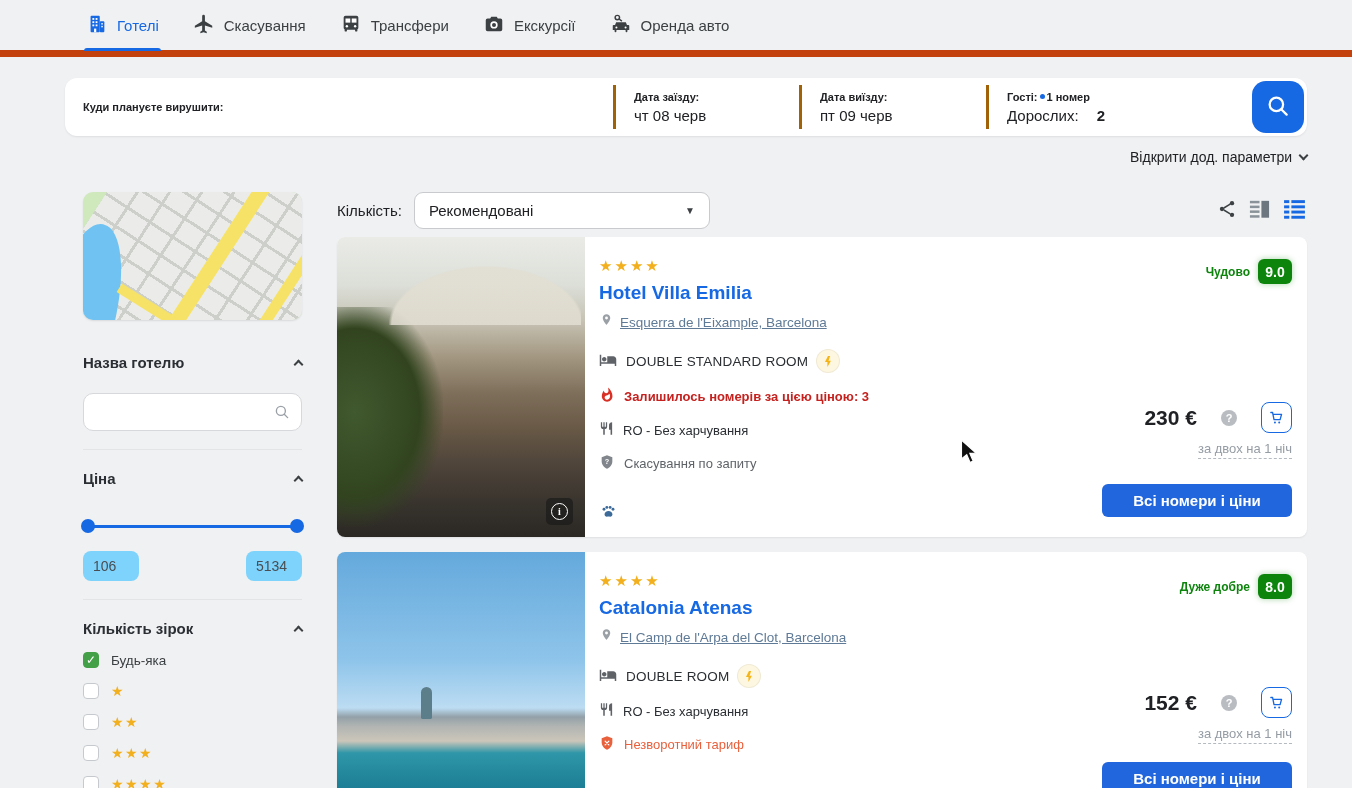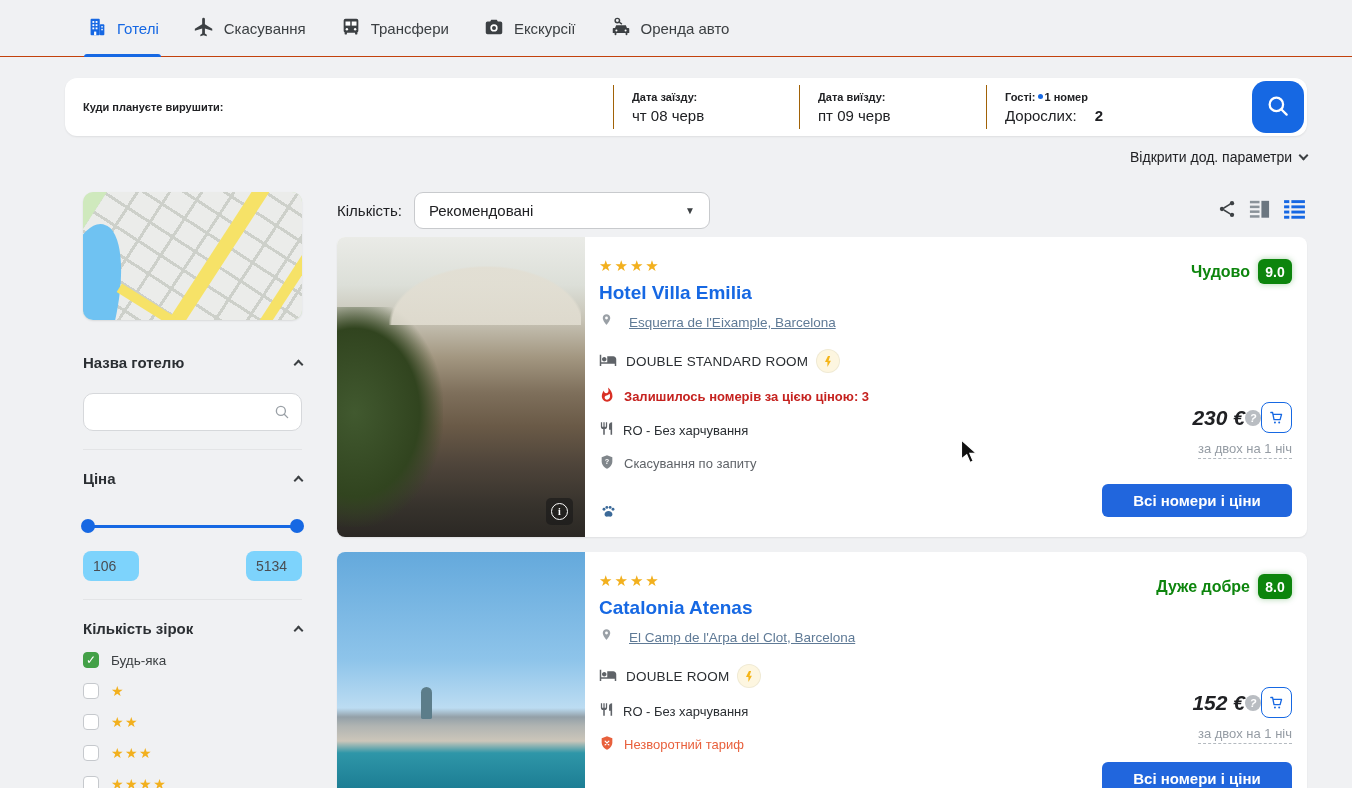--- a/index.html
+++ b/index.html
@@ -1,29 +1,29 @@
 <!DOCTYPE html>
 <html><head>
 <meta charset="utf-8">
 <style>
   * { margin:0; padding:0; box-sizing:border-box; }
   body { font-family:"Liberation Sans", sans-serif; background:#f0f1f3; }
   .page { position:relative; width:1352px; height:788px; background:#f0f1f3; overflow:hidden; }
 
   
-  .topbar { position:absolute; top:0; left:0; width:100%; height:57px; border-bottom:1px solid #c2410c; display:flex; align-items:stretch; padding-left:84px; }
+  .topbar { position:absolute; top:0; left:0; width:100%; height:57px; border-bottom:7px solid #c2410c; display:flex; align-items:stretch; padding-left:84px; }
   .tab { display:flex; align-items:center; gap:9px; margin-right:30px; color:#3c4043; font-size:15px; font-weight:500; cursor:pointer; position:relative; padding:0 2px; }
   .tab svg { width:22px; height:22px; }
   .tab.active { color:#1668e3; }
   .tab.active::after { content:""; position:absolute; left:0; right:0; bottom:-1px; height:3px; background:#1668e3; border-radius:3px 3px 0 0; }
 
   
   .searchbar { position:absolute; left:65px; top:78px; width:1242px; height:58px; background:#fff; border-radius:12px; box-shadow:0 1px 2px rgba(0,0,0,.08); display:flex; align-items:center; }
   .sfield { height:44px; display:flex; flex-direction:column; justify-content:center; gap:4px; padding:0 18px; }
-  .sfield + .sfield { border-left:1px solid #a16207; }
+  .sfield + .sfield { border-left:3px solid #a16207; }
   .sfield .lbl { font-size:11px; font-weight:bold; color:#202124; }
   .sfield .val { font-size:15px; color:#202124; display:flex; align-items:center; gap:7px; }
   .f-dest { width:548px; }
   .f-in  { width:186px; }
   .f-out { width:187px; }
   .f-guests { flex:1; }
   .chip-x { width:15px; height:15px; border-radius:50%; background:#80868b; color:#fff; font-size:10px; line-height:15px; text-align:center; display:inline-block; cursor:pointer; }
   .dot { width:5px; height:5px; border-radius:50%; background:#1668e3; display:inline-block; margin:0 2px; }
   .guests-line2 b { font-weight:bold; }
   .search-btn { width:52px; height:52px; margin:0 3px 0 auto; border-radius:14px; background:#1668e3; border:none; display:flex; align-items:center; justify-content:center; cursor:pointer; }
@@ -81,38 +81,38 @@
   .photo1 .plant { position:absolute; left:-24px; top:70px; width:130px; height:220px; background:radial-gradient(ellipse at 32% 48%, #41592f 0%, #31441f 52%, rgba(49,68,31,0) 72%); }
   .photo1 .umbrella { position:absolute; right:4px; top:18px; width:210px; height:70px; background:radial-gradient(ellipse at 55% 100%, rgba(226,222,210,.85) 0 58%, rgba(226,222,210,0) 60%); }
   .photo2 { background:linear-gradient(180deg,#64a9dc 0%,#8ec4ea 36%,#bcdcf2 52%,#93a0a8 55%,#b0b4b2 58%,#ccc6ba 63%,#2e96a8 67%,#1b7b92 80%,#135d73 100%); }
   .photo2 .tower { position:absolute; left:34%; top:45%; width:11px; height:32px; border-radius:6px 6px 2px 2px; background:#5c7d8a; }
   .info-badge { position:absolute; right:12px; bottom:12px; width:27px; height:27px; background:rgba(25,25,25,.62); border-radius:5px; display:flex; align-items:center; justify-content:center; cursor:pointer; }
   .info-badge .ring { width:17px; height:17px; border:1.6px solid #fff; border-radius:50%; color:#fff; font-size:10px; font-weight:bold; display:flex; align-items:center; justify-content:center; font-family:"Liberation Serif",serif; }
 
   .card-body { flex:1; position:relative; padding:20px 15px 14px 14px; }
   .hstars { font-size:15px; letter-spacing:2px; color:#f2b01e; }
   .hname { margin-top:7px; font-size:19px; font-weight:bold; color:#1668e3; cursor:pointer; }
-  .hloc { margin-top:9px; display:flex; align-items:center; gap:15px; font-size:13.5px; color:#5f7a96; }
+  .hloc { margin-top:9px; display:flex; align-items:center; gap:6px; font-size:13.5px; color:#5f7a96; }
   .hloc a { color:#5f7a96; text-decoration:underline; cursor:pointer; }
   .feat { display:flex; align-items:center; gap:9px; margin-top:15px; font-size:13px; color:#2b2f33; }
   .feat.room { font-size:13.5px; letter-spacing:.2px; margin-top:19px; }
   .feat.urgent { color:#c5221f; font-weight:bold; }
   .feat.tariff { color:#e8603c; }
   .feat.cancel { color:#5f6368; }
   .bolt-badge { width:22px; height:22px; border-radius:50%; background:#fdf6e0; box-shadow:0 0 0 1px #f0ead4; display:flex; align-items:center; justify-content:center; }
   .paw { position:absolute; left:14px; bottom:12px; }
 
   .rating { position:absolute; top:22px; right:15px; display:flex; align-items:center; gap:8px; }
-  .rating .rtext { color:#0d850d; font-weight:bold; font-size:16px; }
+  .rating .rtext { color:#0d850d; font-weight:bold; font-size:12px; }
   .rating .rbadge { min-width:34px; height:25px; background:#0d850d; border-radius:6px; color:#fff; font-weight:bold; font-size:14px; display:flex; align-items:center; justify-content:center; padding:0 5px; box-shadow:0 0 6px rgba(13,133,13,.35); }
 
   .pricewrap { position:absolute; right:15px; text-align:right; }
   .card1 .pricewrap { top:165px; }
   .card2 .pricewrap { top:135px; }
-  .priceline { display:flex; align-items:center; justify-content:flex-end; gap:0;font-style:italic; }
+  .priceline { display:flex; align-items:center; justify-content:flex-end; gap:24px; }
   .price { font-size:21px; font-weight:bold; color:#202124; }
   .qmark { width:16px; height:16px; border-radius:50%; background:#b9bdc2; color:#fff; font-size:11px; font-weight:bold; display:flex; align-items:center; justify-content:center; cursor:pointer; }
   .cartbtn { width:31px; height:31px; border:1.5px solid #1668e3; border-radius:8px; background:#fff; display:flex; align-items:center; justify-content:center; cursor:pointer; }
   .pricenote { display:inline-block; margin-top:8px; font-size:13px; color:#959ca4; border-bottom:1px dashed #b4bac0; padding-bottom:2px; cursor:pointer; }
   .cta { position:absolute; right:15px; width:190px; height:33px; background:#2166dd; border:none; border-radius:6px; color:#fff; font-weight:bold; font-size:15px; font-family:inherit; cursor:pointer; }
   .card1 .cta { top:247px; }
   .card2 .cta { top:210px; }
 
   .cursor { position:absolute; left:960px; top:440px; z-index:50; pointer-events:none; }
 

